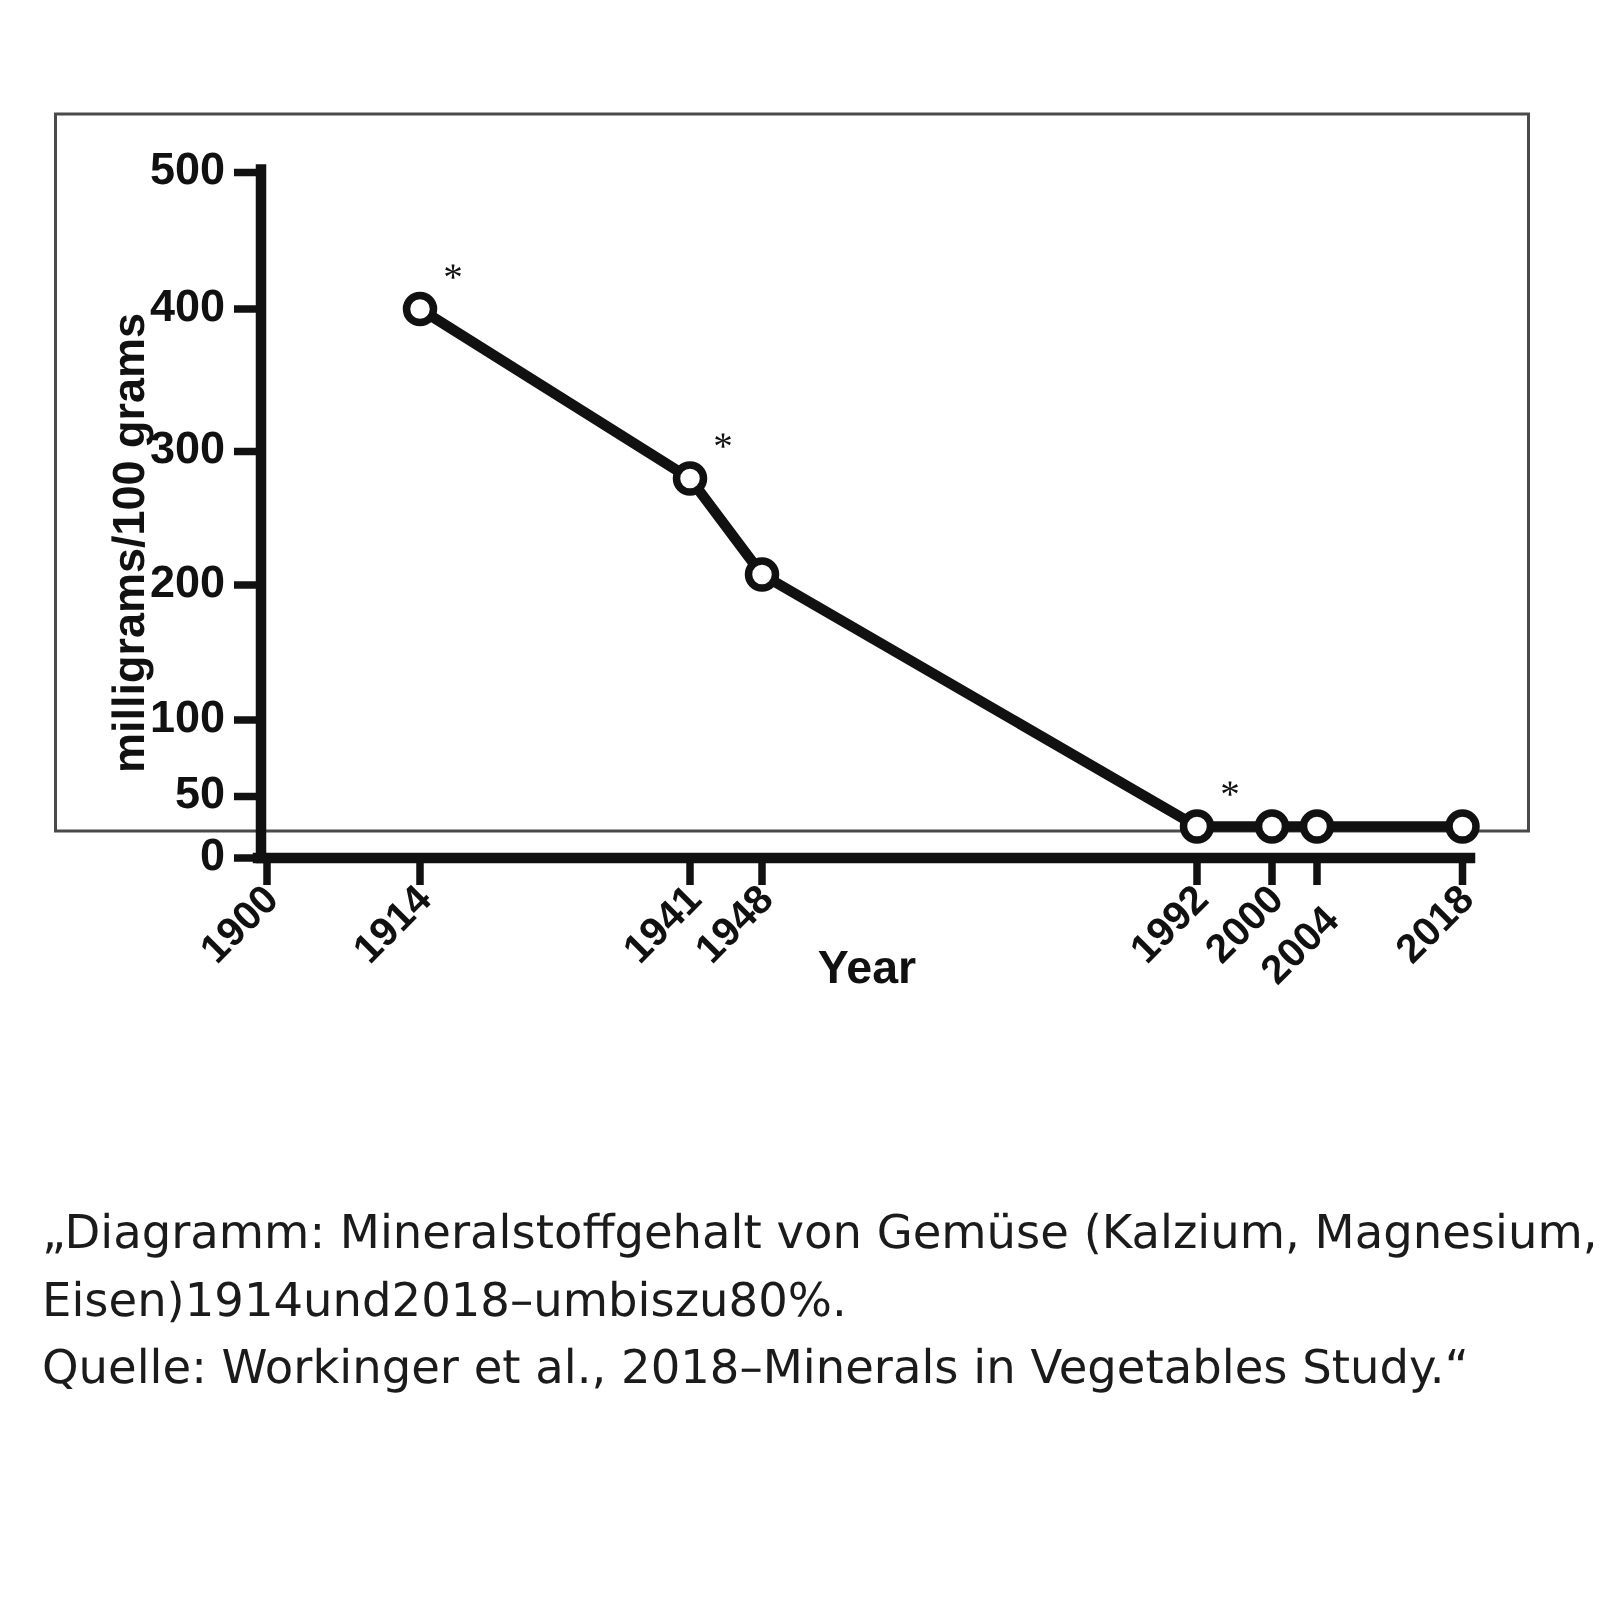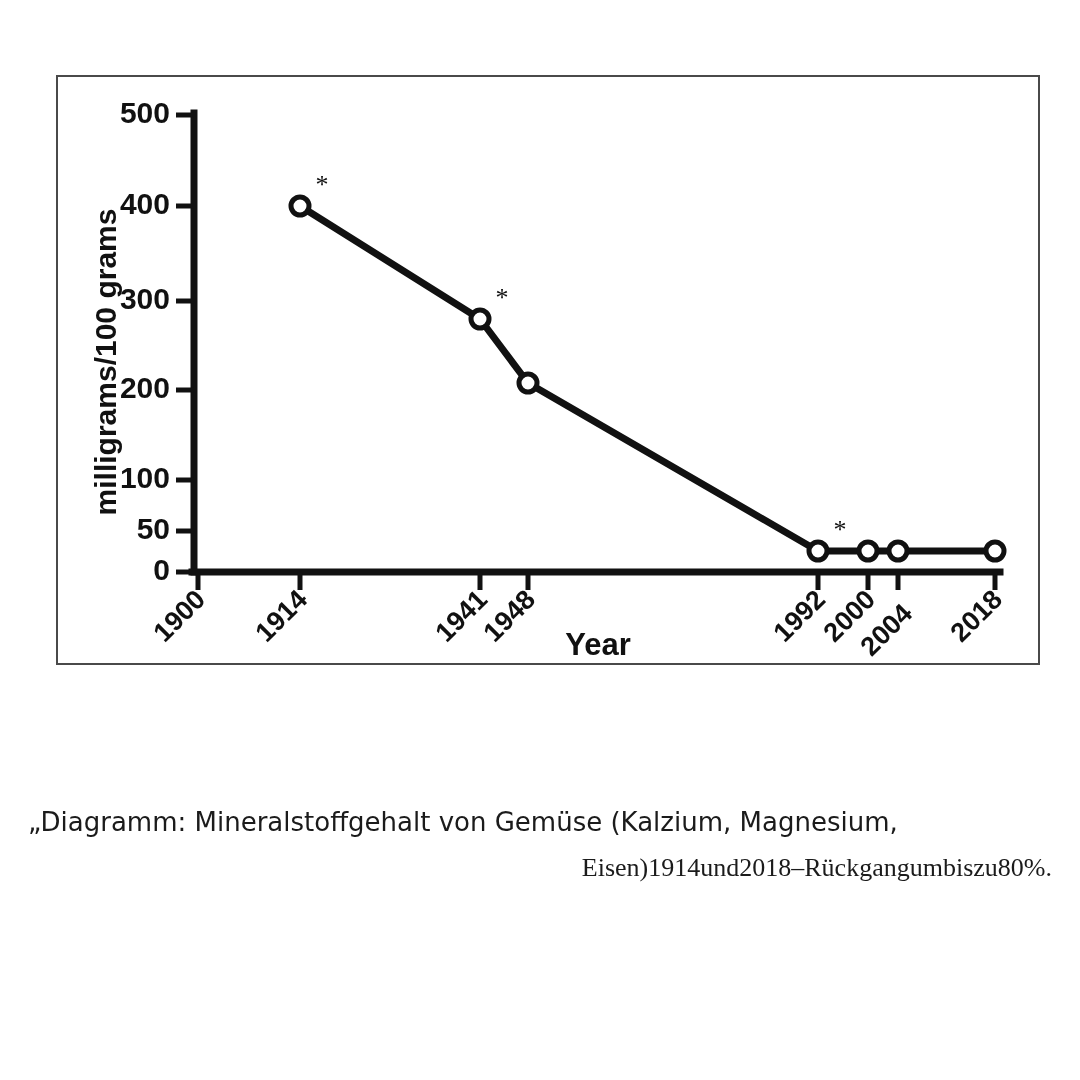--- a/index.html
+++ b/index.html
@@ -12,24 +12,24 @@
     height: 1080px;
     font-family: "Liberation Sans", sans-serif;
     color: #141414;
     position: relative;
     overflow: hidden;
   }
 
   
   #chart-card {
     position: absolute;
-    left: 56px;
+    left: 36px;
     top: 75px;
     width: 984px;
-    height: 590px;
+    height: 480px;
     border: 2px solid #4a4a4a;
     background: #ffffff;
     box-sizing: border-box;
   }
 
   #plot-svg {
     position: absolute;
     left: 0;
     top: 0;
     display: block;
@@ -92,35 +92,34 @@
     text-anchor: middle;
   }
 
   
   #caption {
     position: absolute;
     left: 28px;
     top: 800px;
     width: 1024px;
     font-family: "DejaVu Sans", sans-serif;
-    font-size: 26px;
+    font-size: 31px;
     line-height: 45px;
     color: #1b1b1b;
     text-align: justify;
     text-justify: inter-word;
   }
   #caption .cap-line {
     display: block;
     white-space: nowrap;
   }
   #caption .cap-line.justified {
     display: flex;
-    justify-content: flex-end;
+    justify-content: flex-start;
     white-space: normal;
-    font-family: Liberation Serif, serif;
   }
 </style>
 </head>
 <body>
 
 <div id="chart-card">
   <svg id="plot-svg" width="980" height="586" viewBox="0 0 980 586">
 
     <line class="axis-line" x1="136" y1="36" x2="136" y2="495"></line>
 
@@ -185,20 +184,20 @@
 </div>
 
 <div id="caption">
   <span class="cap-line">„Diagramm: Mineralstoffgehalt von Gemüse (Kalzium, Magnesium,</span>
   <span class="cap-line justified" id="cap2">
       <span>Eisen)</span>
       <span>1914</span>
       <span>und</span>
       <span>2018</span>
       <span>–</span>
-      <span>Rückgang</span>
       <span>um</span>
       <span>bis</span>
       <span>zu</span>
       <span>80</span>
       <span>%.</span>
     </span>
+  <span class="cap-line">Quelle: Workinger et al., 2018–Minerals in Vegetables Study.“</span>
 </div>
 
 </body></html>

